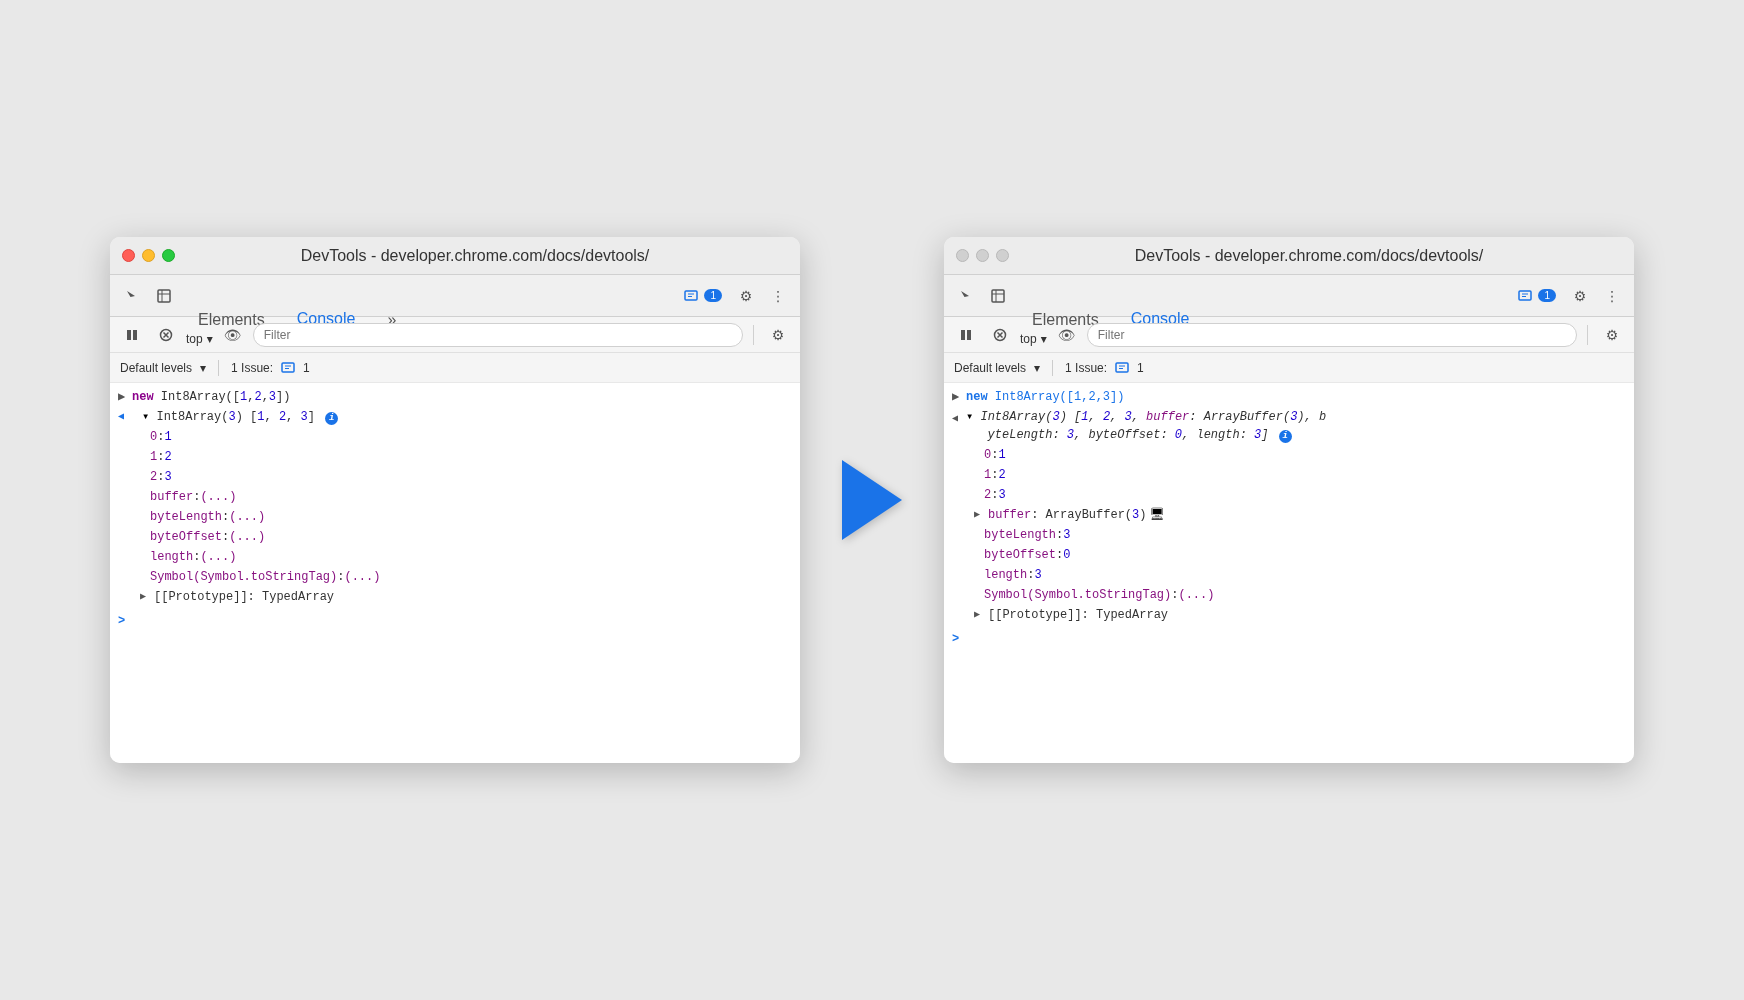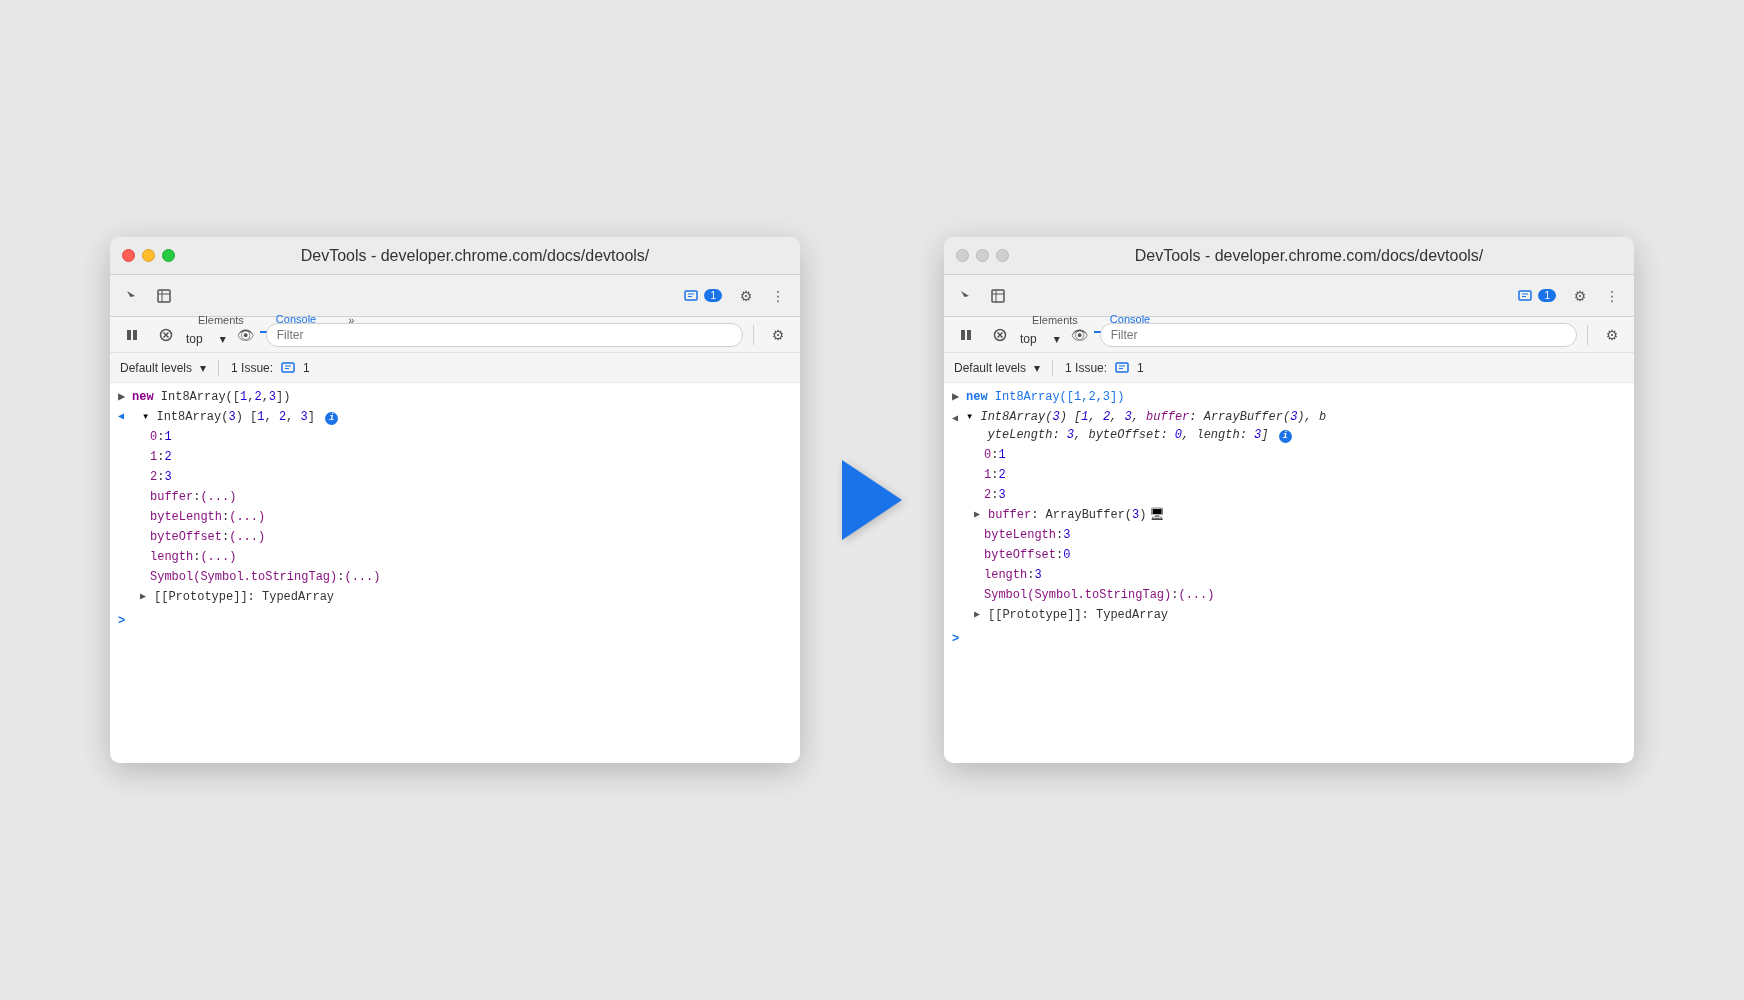--- a/index.html
+++ b/index.html
@@ -65,21 +65,21 @@
       gap: 4px;
     }
     .tab-bar {
       display: flex;
       align-items: center;
       flex: 1;
       gap: 0;
     }
     .tab {
       padding: 6px 16px;
-      font-size: 11px;
+      font-size: 16px;
       color: #555;
       cursor: pointer;
       border-radius: 4px 4px 0 0;
       margin-top: 48px;
     }
     .tab.active {
       color: #1a73e8;
       border-bottom: 2px solid #1a73e8;
       font-weight: 500;
     }
@@ -117,21 +117,21 @@
       font-size: 12px;
       background: white;
       color: #333;
       outline: none;
     }
     .top-select {
       font-size: 12px;
       color: #333;
       display: flex;
       align-items: center;
-      gap: 17px;
+      gap: 4px;
       cursor: pointer;
       margin-top: 9px;
     }
     .issues-bar {
       height: 30px;
       background: #f5f5f5;
       border-bottom: 1px solid #e8e8e8;
       display: flex;
       align-items: center;
       padding: 0 10px;

